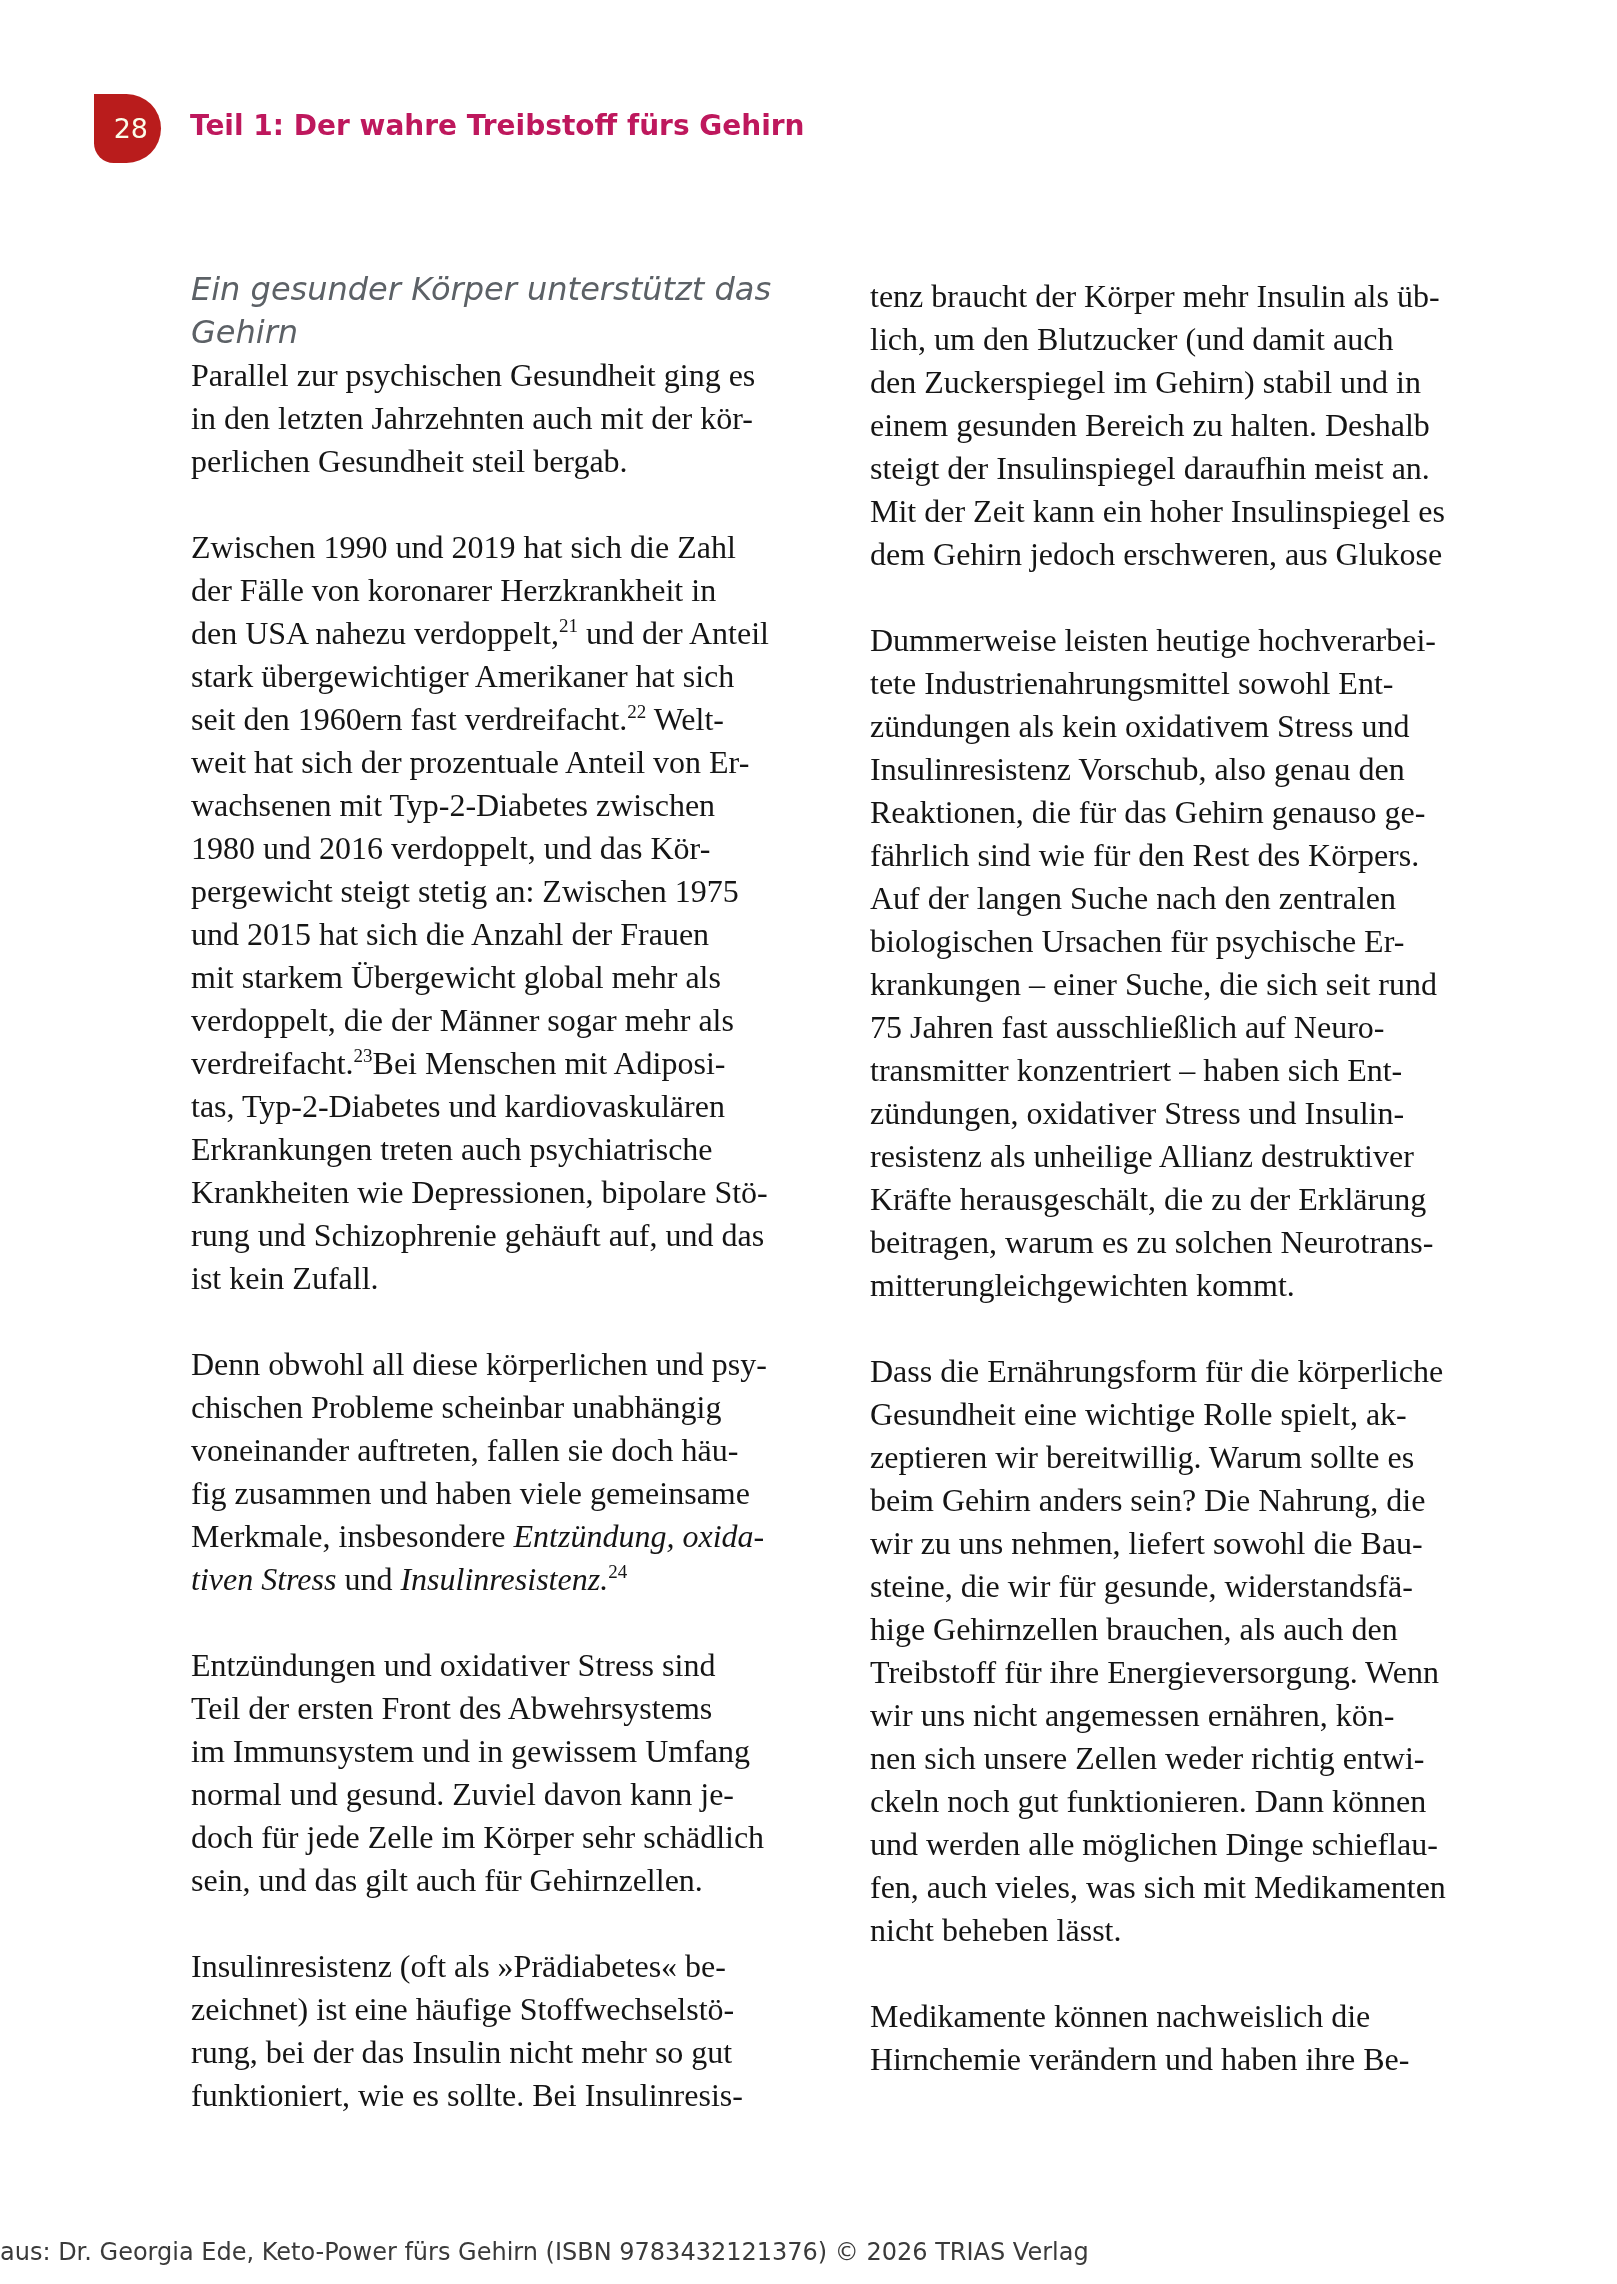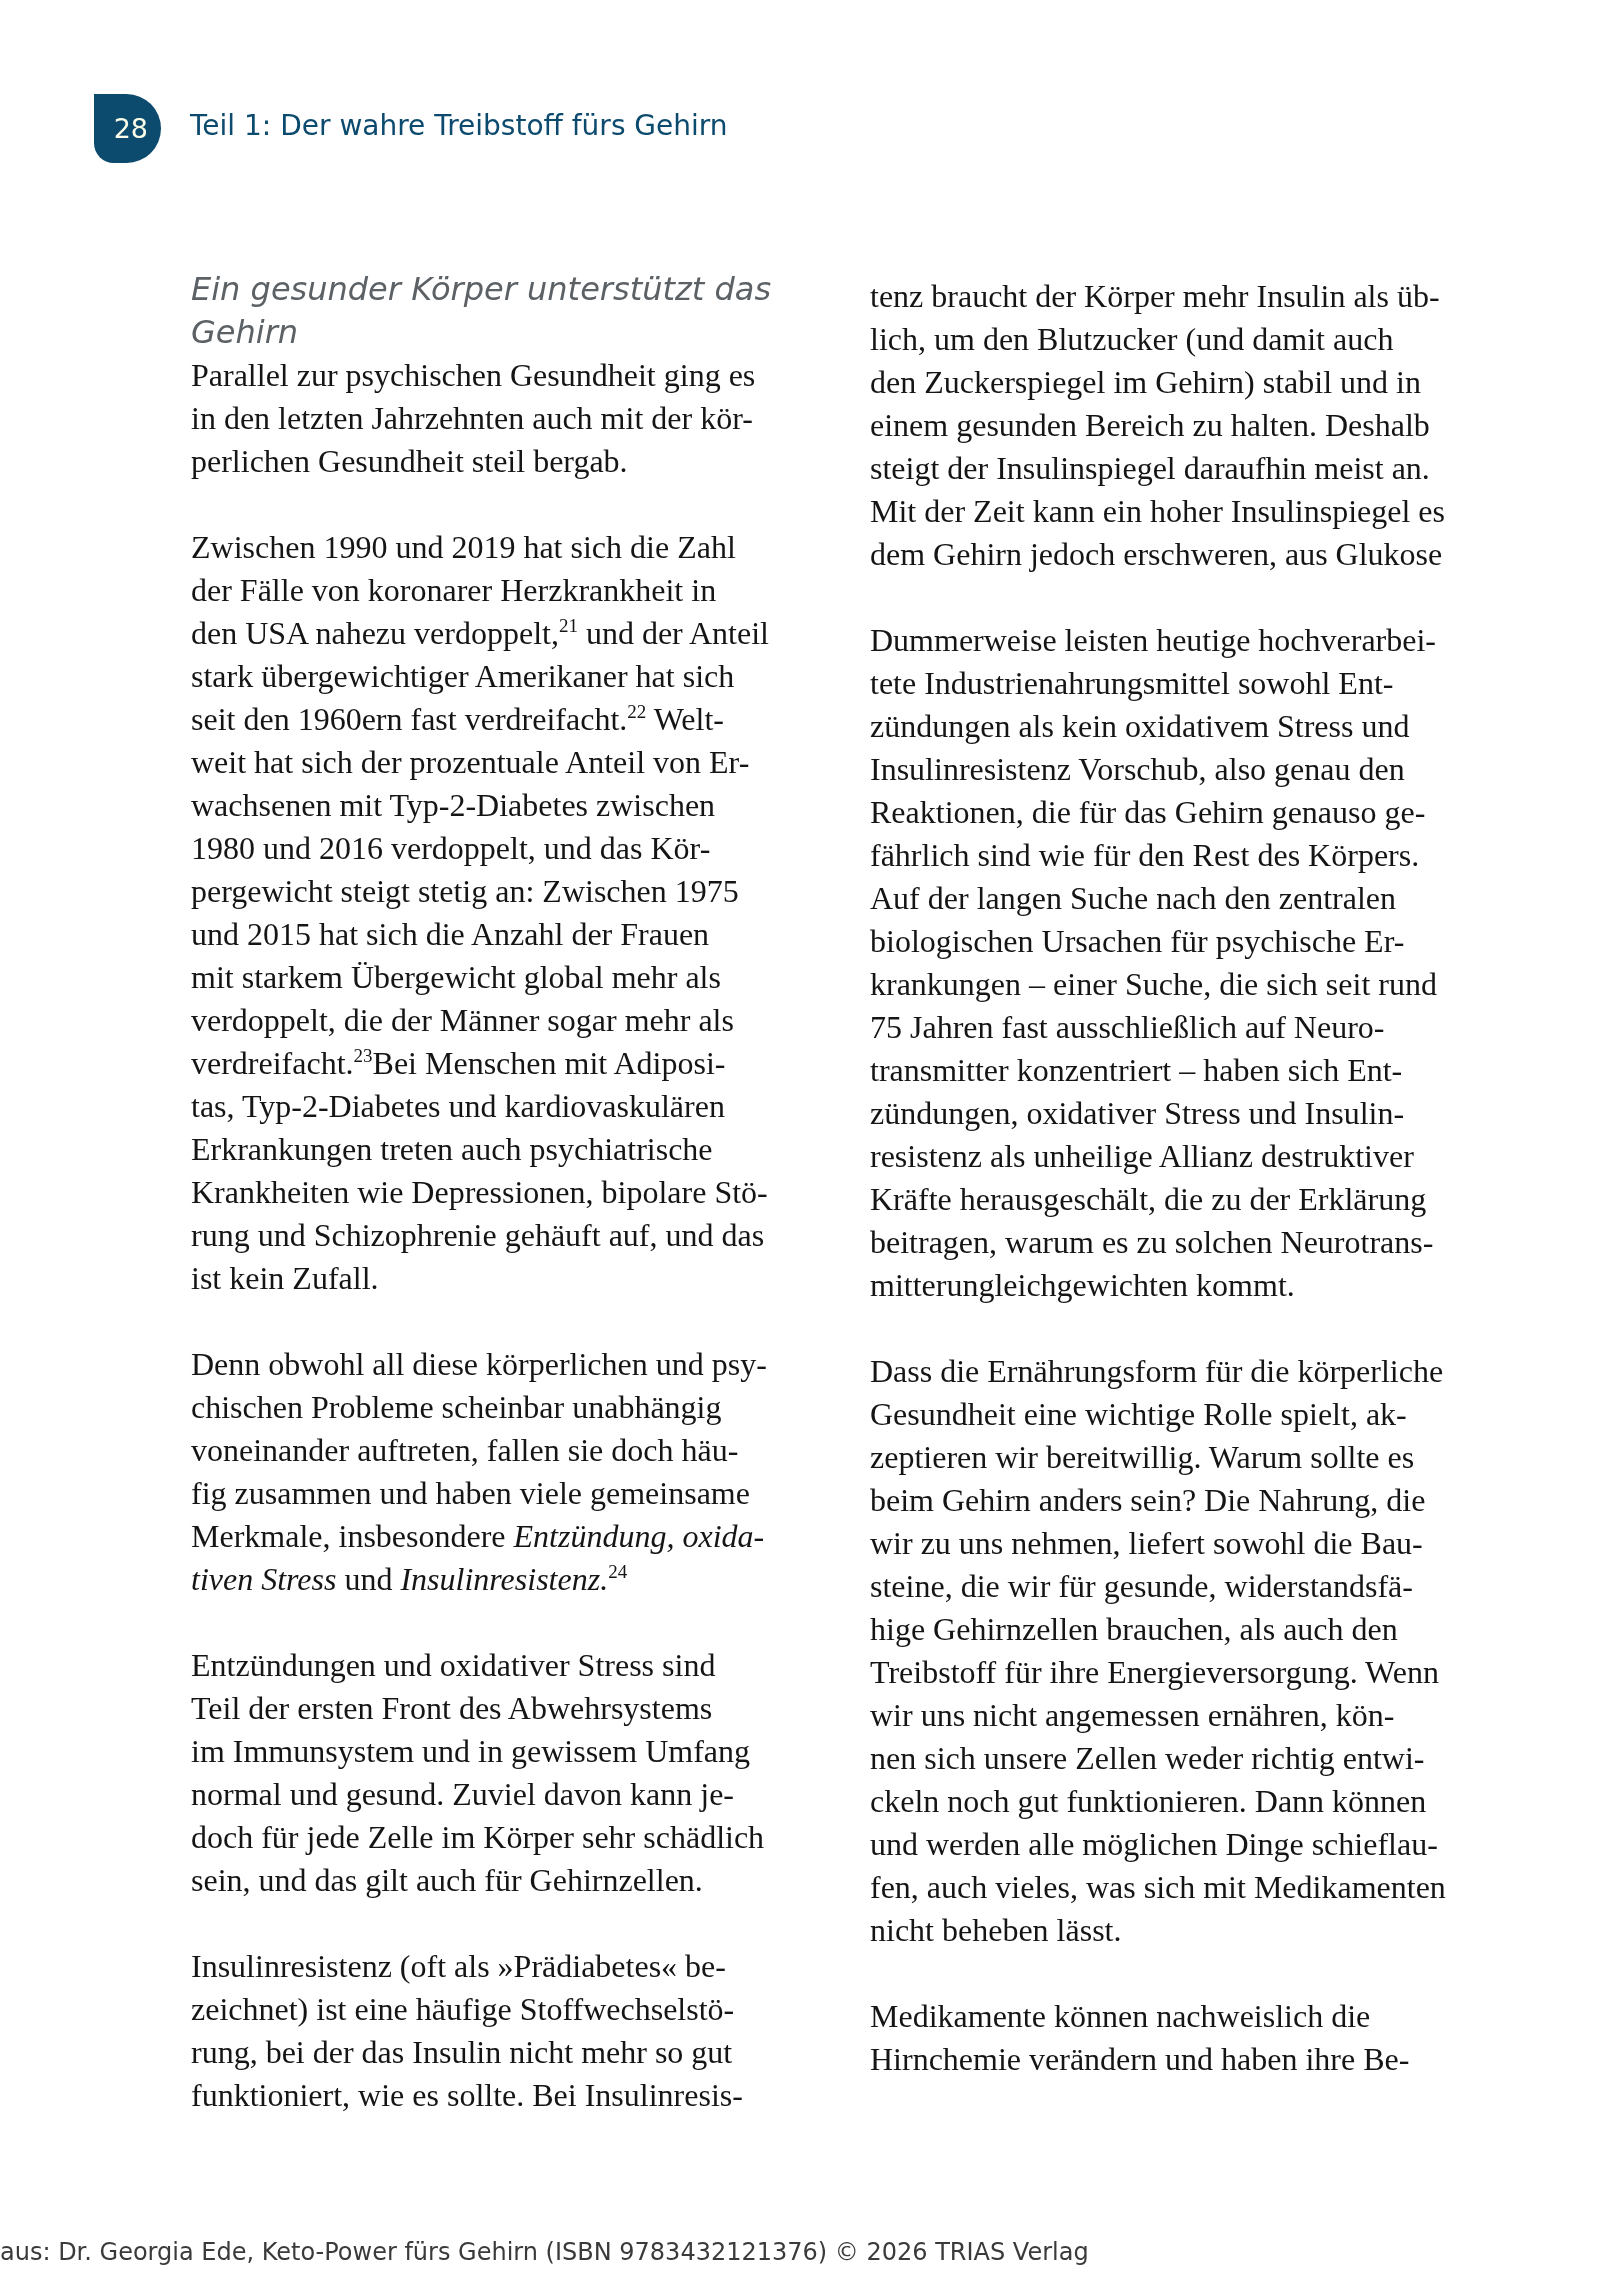--- a/index.html
+++ b/index.html
@@ -1,30 +1,30 @@
 <!DOCTYPE html>
 <html style="font-size:10.8px"><head>
 <meta charset="utf-8">
 <style>
   html, body { margin: 0; padding: 0; background: #ffffff; }
   body { width: 1618px; height: 2284px; position: relative; overflow: hidden; }
   .page-badge {
     position: absolute; left: 94px; top: 94px; width: 67px; height: 69px;
-    background: #0c4a6e;
+    background: #b91c1c;
     border-radius: 0 35px 35px 20px;
     color: #fbfde8;
     font-family: "DejaVu Sans", sans-serif; font-size: 27px;
     display: flex; align-items: center; justify-content: center;
     padding-left: 6.7px; box-sizing: border-box;
   }
   .running-head {
     position: absolute; left: 190px; top: 109px;
     font-family: "DejaVu Sans", sans-serif; font-size: 28px;
-    color: #0c4a6e; letter-spacing: 0px; white-space: nowrap;
-    font-weight: 400;
+    color: #be185d; letter-spacing: 0px; white-space: nowrap;
+    font-weight: 700;
   }
   .col {
     position: absolute; top: 268px; width: 620px;
     font-family: "Liberation Serif", serif;
     font-size: 32px; line-height: 43px; color: #151515;
   }
   .col-left { left: 191px; }
   .col-right { left: 870px; top: 275px; }
   .line { display: block; white-space: nowrap; height: 43px; }
   .gap { display: block; height: 43px; }

